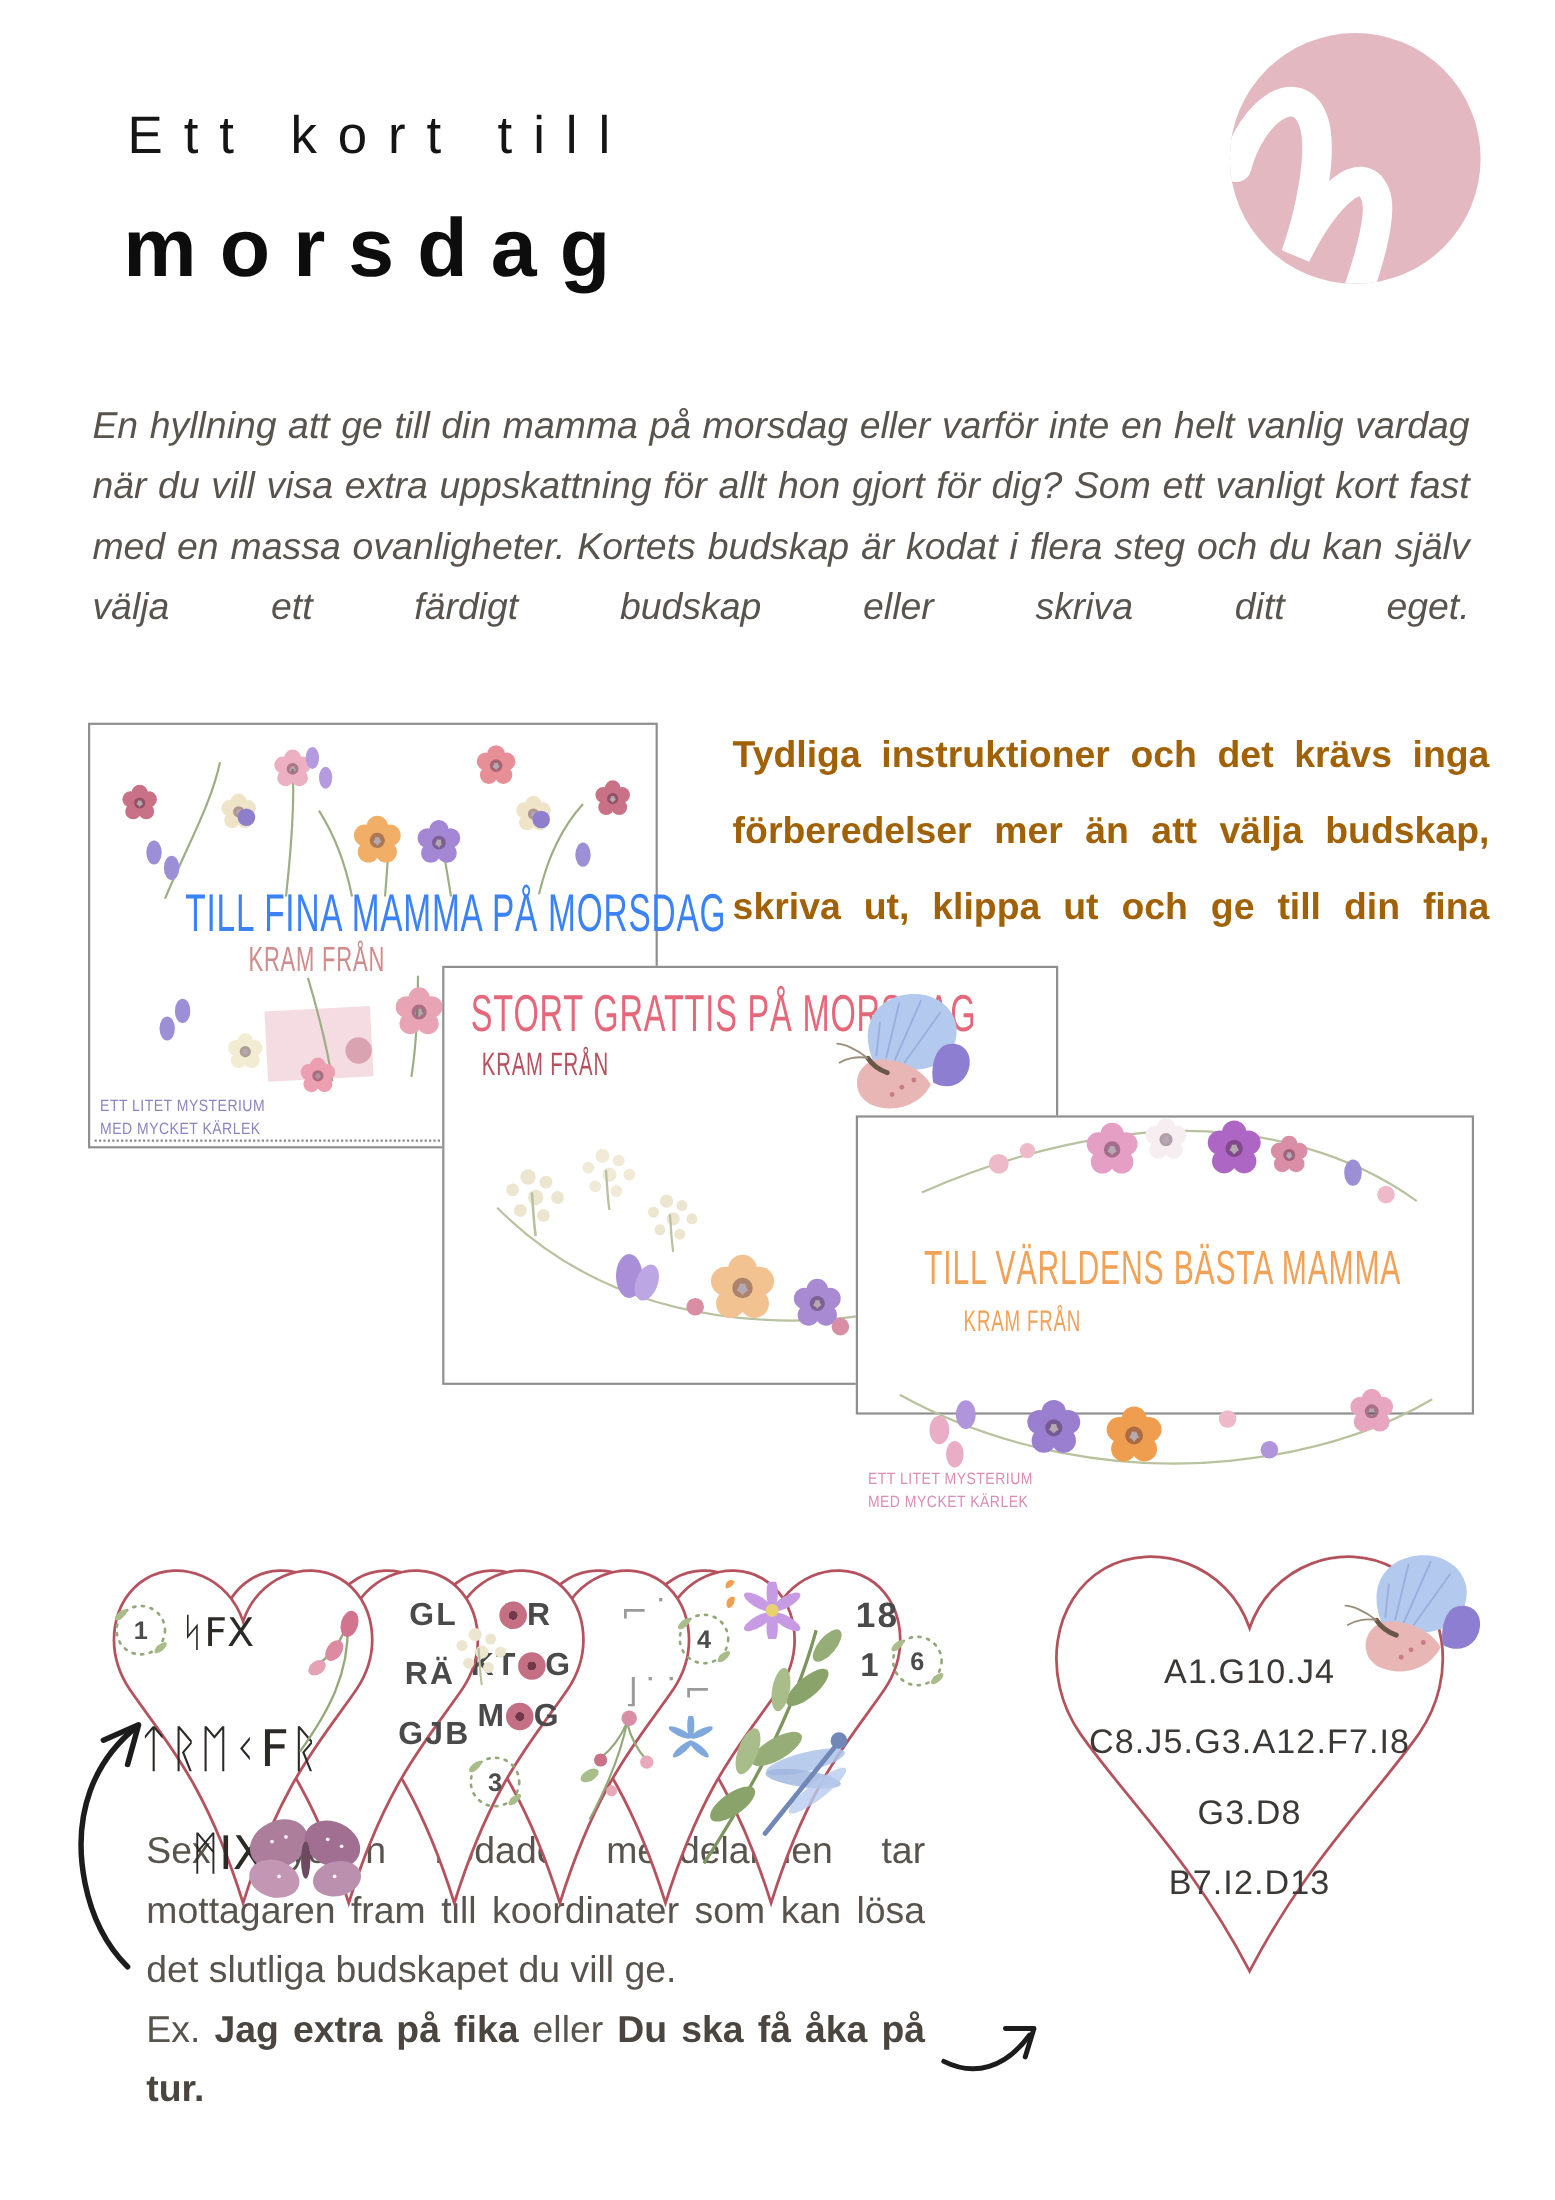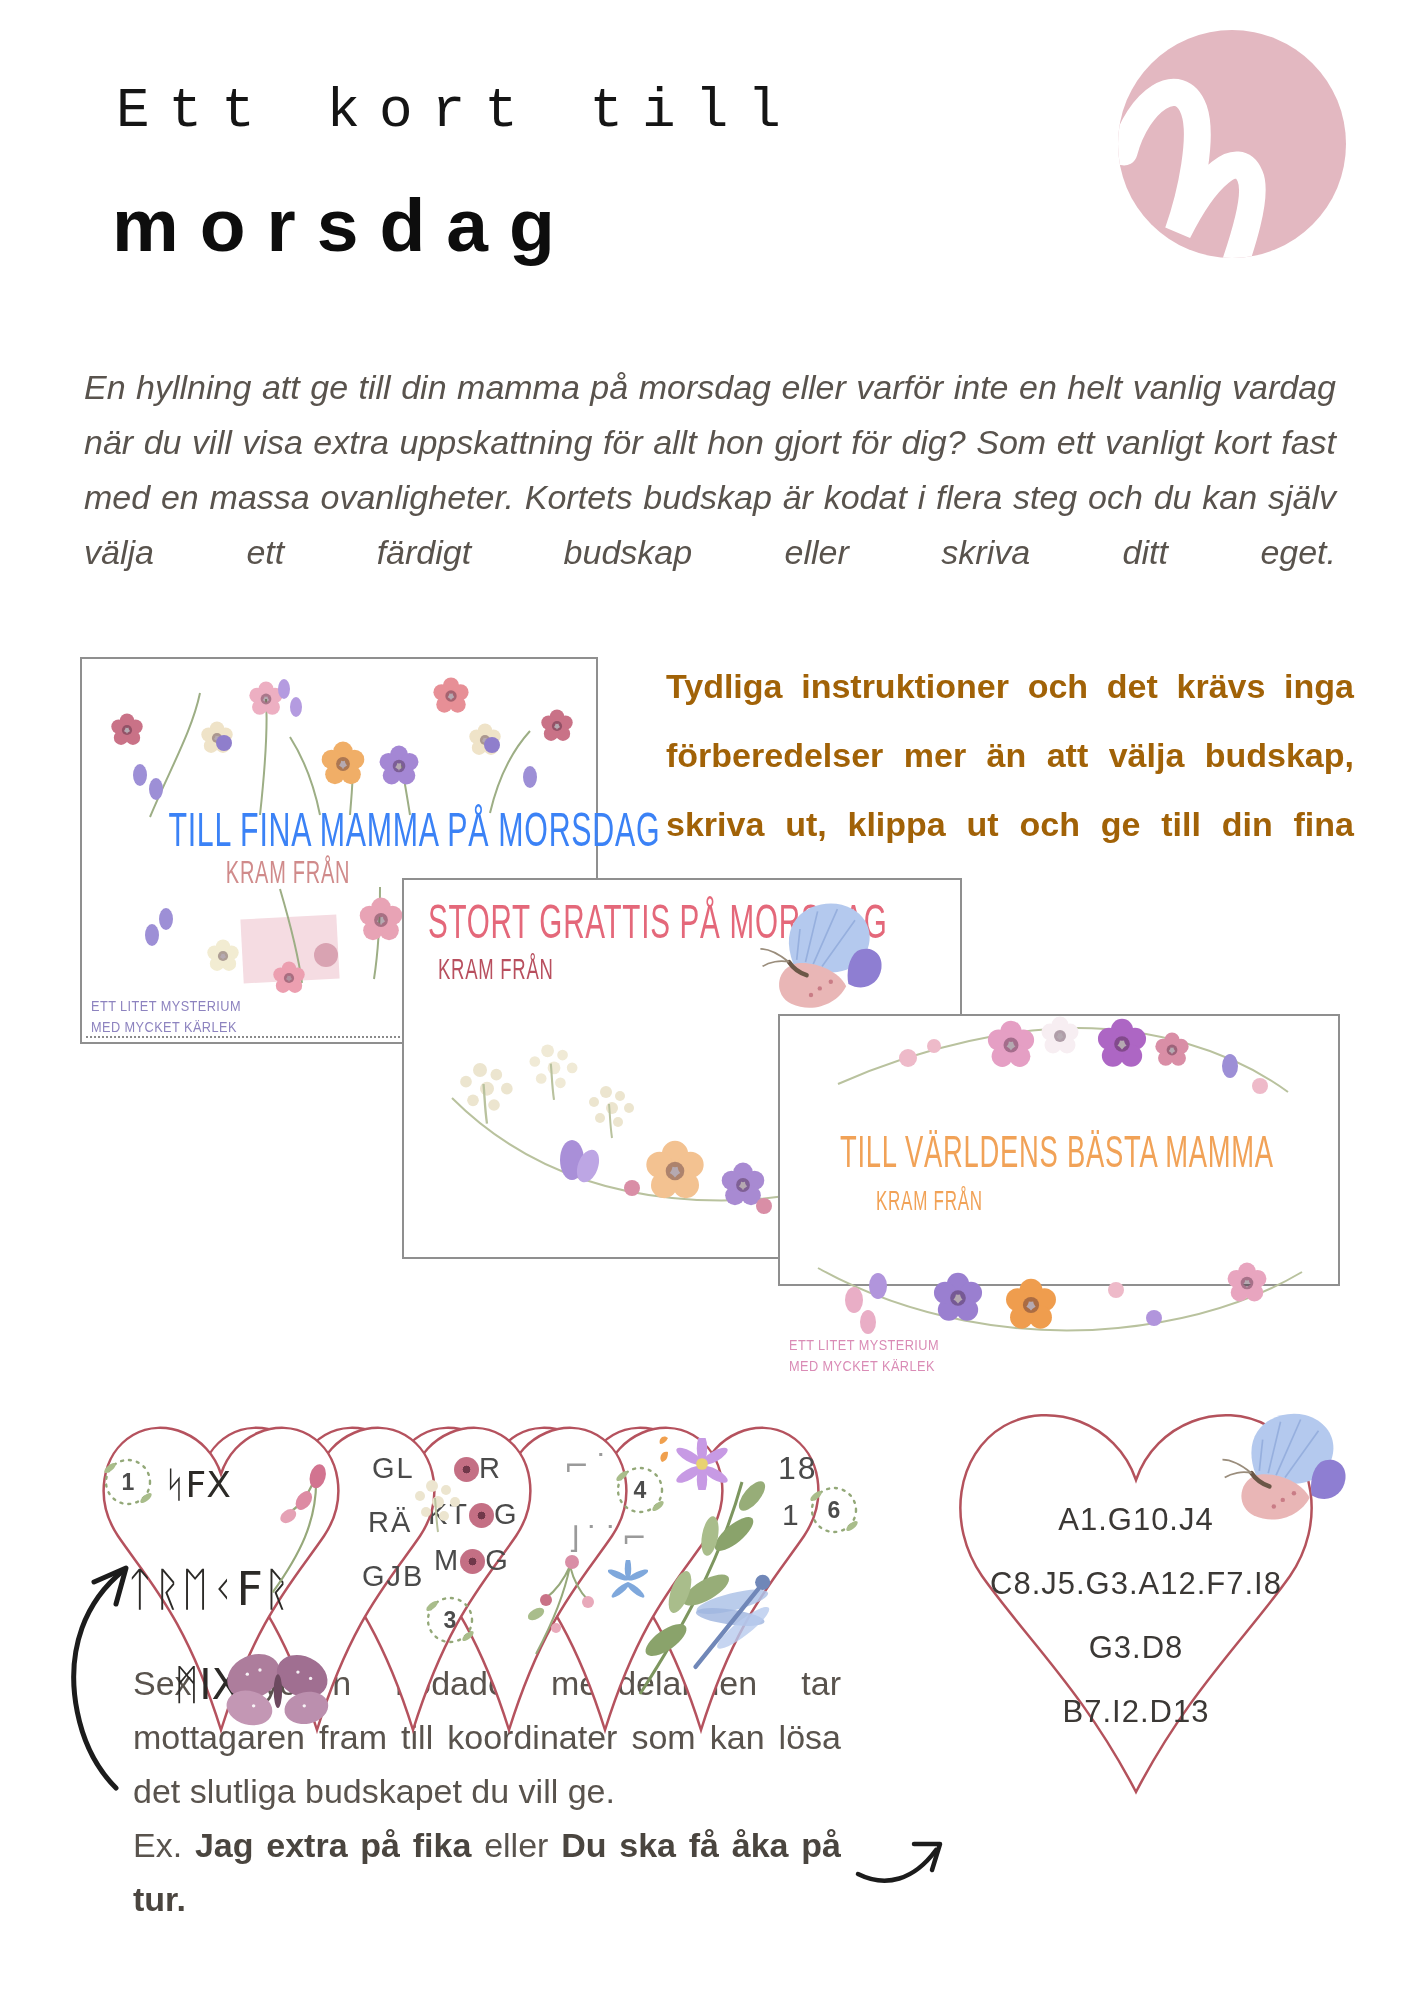--- a/index.html
+++ b/index.html
@@ -1,21 +1,21 @@
 <!DOCTYPE html>
 <html><head>
 <meta charset="utf-8">
 <style>
   html,body{margin:0;padding:0;background:#f3f3f3;}
   #page{position:relative;width:1414px;height:2000px;margin:0 auto;background:#ffffff;
         font-family:"Liberation Sans",sans-serif;overflow:hidden;color:#59534d;}
   .abs{position:absolute;}
 
   
-  .title1{left:116px;top:79px;font-size:56px;letter-spacing:19px;color:#151515;font-weight:400;white-space:nowrap;font-family:Liberation Mono, monospace;}
+  .title1{left:116px;top:96px;font-size:48px;letter-spacing:19px;color:#151515;font-weight:400;white-space:nowrap;}
   .title2{left:112px;top:182px;font-size:75px;letter-spacing:21px;color:#0d0d0d;font-weight:700;white-space:nowrap;}
   .logo{left:1118px;top:30px;width:228px;height:228px;border-radius:50%;background:#e3b8c1;overflow:hidden;}
 
   
   .intro{left:84px;top:360px;width:1252px;font-size:34px;line-height:55px;text-align:justify;color:#59534d;font-style:italic;}
   .intro:after{content:"";display:inline-block;width:100%;}
   .highlight{left:666px;top:652px;width:688px;font-size:34px;line-height:69px;font-weight:700;
              text-align:justify;color:#a16207;}
   p{margin:0;}
 
@@ -38,21 +38,21 @@
   .c3-foot{left:9px;top:318px;color:#da8cb6;}
 
   
   .heart{width:290px;height:335px;}
   .heart svg.outline{position:absolute;left:0;top:0;width:100%;height:100%;overflow:visible;}
   .wreath{position:absolute;width:52px;height:52px;}
   .wreath .num{position:absolute;left:0;top:0;width:52px;height:52px;line-height:52px;text-align:center;
                font-size:23px;font-weight:700;color:#4c4c4c;}
   .wreath svg{position:absolute;left:0;top:0;width:52px;height:52px;overflow:visible;}
   .runes{font-family:"DejaVu Sans",sans-serif;color:#2c2a27;white-space:nowrap;}
-  .hletters{font-size:29px;color:#4a4a4a;letter-spacing:2px;white-space:nowrap;}
+  .hletters{font-size:29px;color:#4a4a4a;letter-spacing:2px;white-space:nowrap;font-weight:bold;}
   .pigpen{font-family:"DejaVu Sans",sans-serif;font-size:30px;color:#9a9a9a;letter-spacing:4px;white-space:nowrap;}
   .dotflower{display:inline-block;width:25px;height:25px;border-radius:50%;vertical-align:-4px;
              background:radial-gradient(circle,#71384a 0 22%,#c46f84 23% 70%,#ad5670 71% 100%);}
 
   
   .codeheart{left:920px;top:1392px;width:432px;height:420px;z-index:4;text-decoration:underline;}
   .codes{left:0;top:96px;width:432px;text-align:center;font-size:31px;line-height:64px;color:#3b3835;letter-spacing:1px;}
 
   
   .outro{left:133px;top:1656px;width:708px;font-size:34px;line-height:54px;text-align:justify;color:#59534d;}

